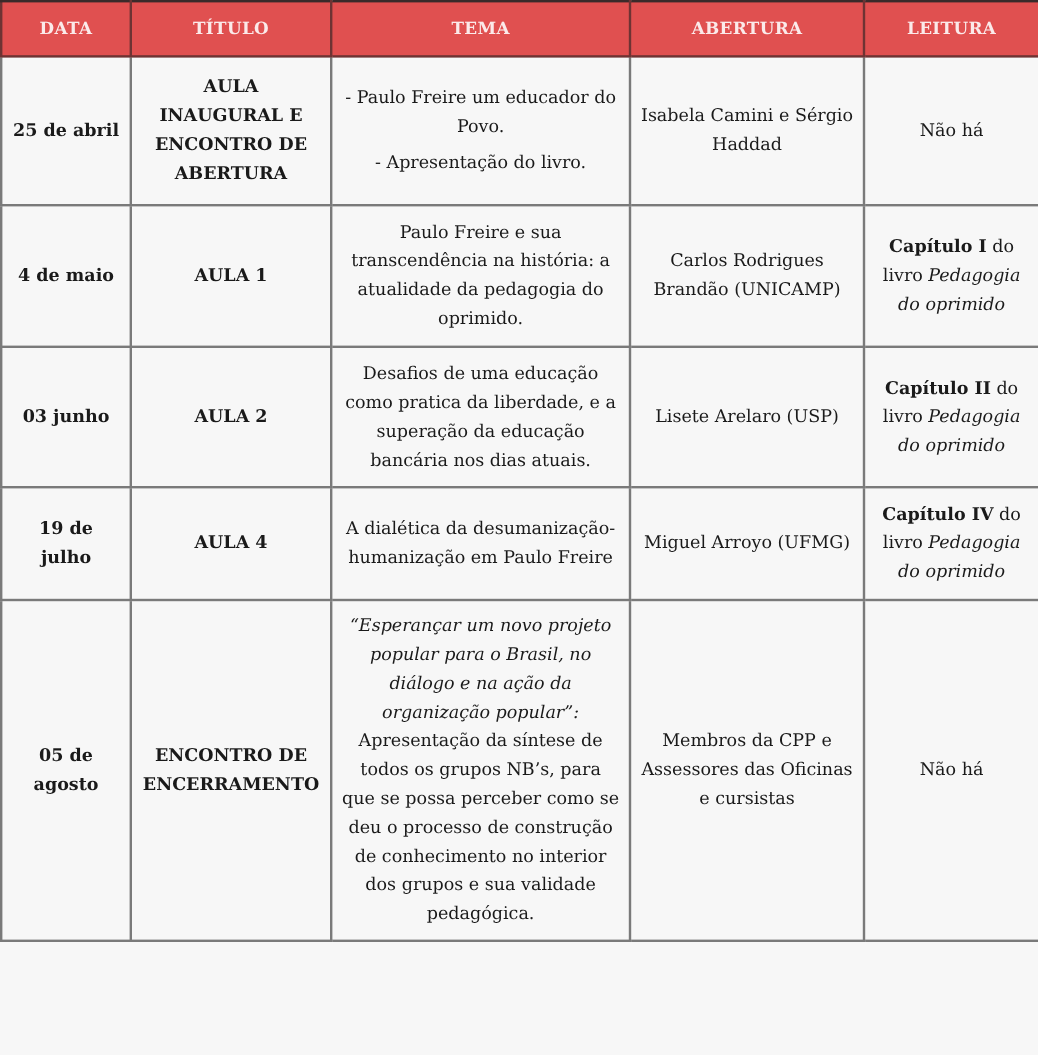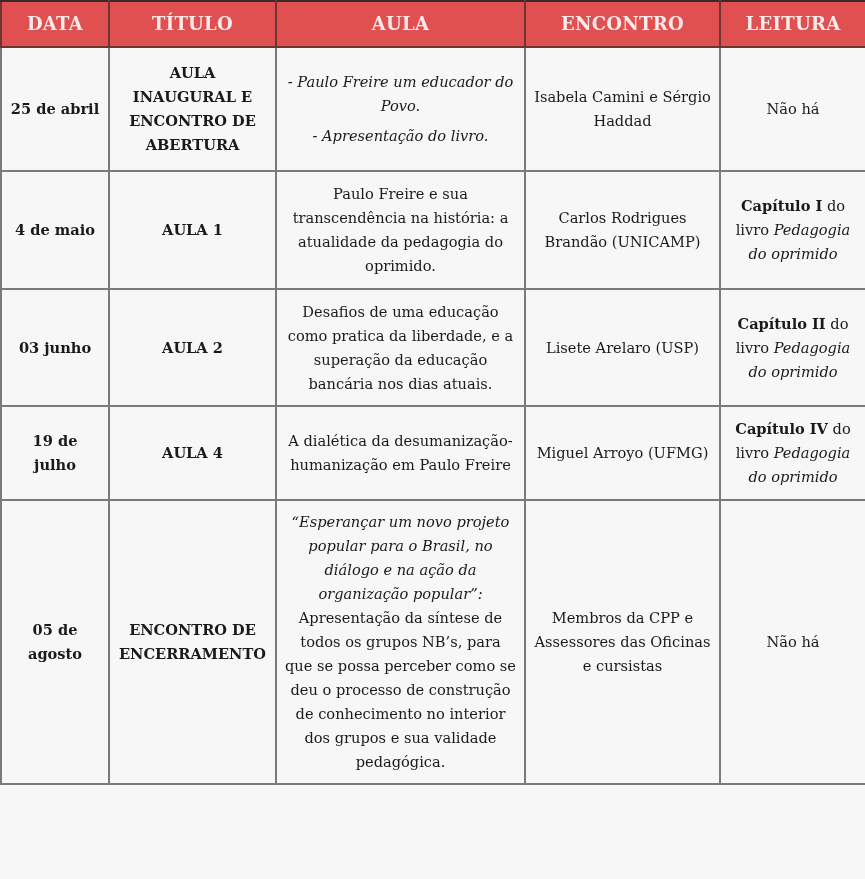--- a/index.html
+++ b/index.html
@@ -33,31 +33,30 @@
       padding: 4px 8px;
       font-size: 14.6px;
       line-height: 24px;
     }
     thead th {
       background: #e05050;
       color: #fbeaea;
       font-weight: bold;
       height: 36px;
       padding: 4px 6px;
-      font-size: 18px;
+      font-size: 14px;
       letter-spacing: 0.3px;
       border-color: #6e3333;
       border-top: 2px solid #3a2a2a;
     }
     td.date, td.title {
       font-weight: bold;
     }
     td.tema p {
       margin: 0;
-      font-style: italic;
     }
     td.tema p + p {
       margin-top: 6px;
     }
     .it { font-style: italic; }
     .b { font-weight: bold; }
     tr.r1 td { height: 114px; }
     tr.r2 td { height: 108px; }
     tr.r3 td { height: 107px; }
     tr.r4 td { height: 84px; }
@@ -72,22 +71,22 @@
     <col class="c-data">
       <col class="c-titulo">
       <col class="c-tema">
       <col class="c-convidado">
       <col class="c-leitura">
   </colgroup>
   <thead>
     <tr>
       <th>DATA</th>
       <th>TÍTULO</th>
-      <th>AULA</th>
-      <th>ENCONTRO</th>
+      <th>TEMA</th>
+      <th>ABERTURA</th>
       <th>LEITURA</th>
     </tr>
   </thead>
   <tbody>
 
     <tr class="r1">
       <td class="date">25 de abril</td>
       <td class="title">AULA INAUGURAL E ENCONTRO DE ABERTURA</td>
       <td class="tema">
         <p>- Paulo Freire um educador do Povo.</p>

